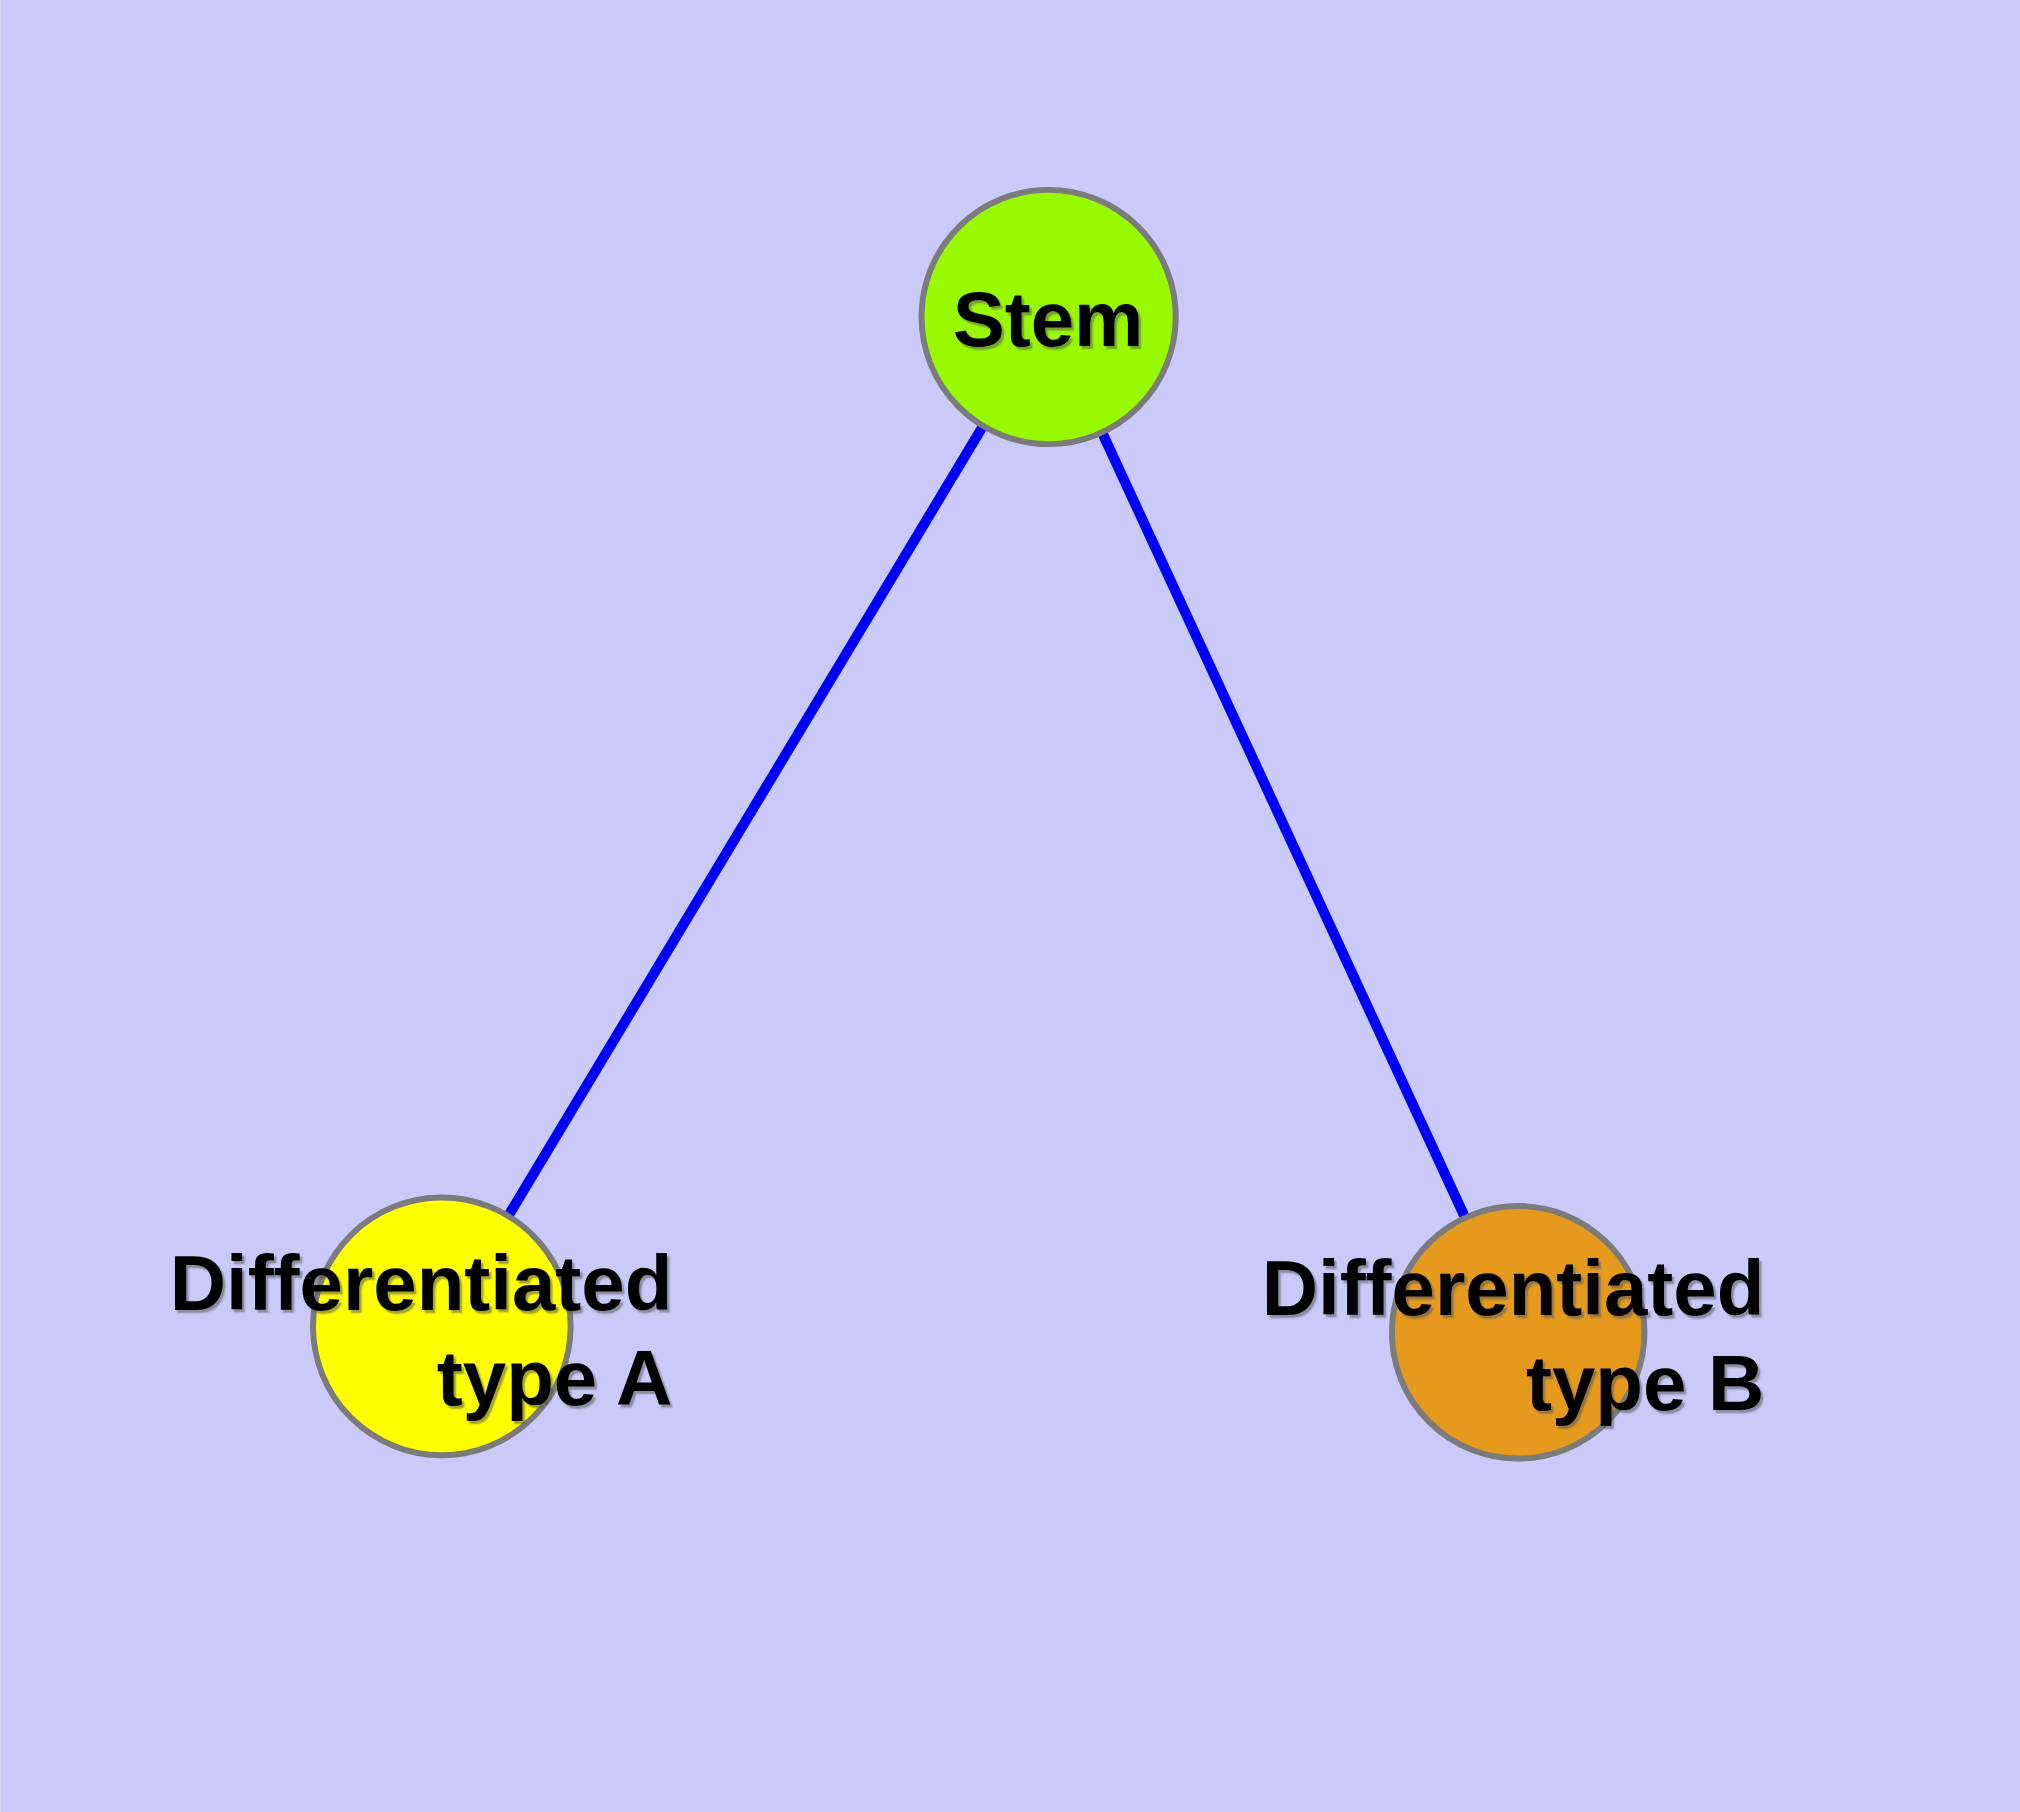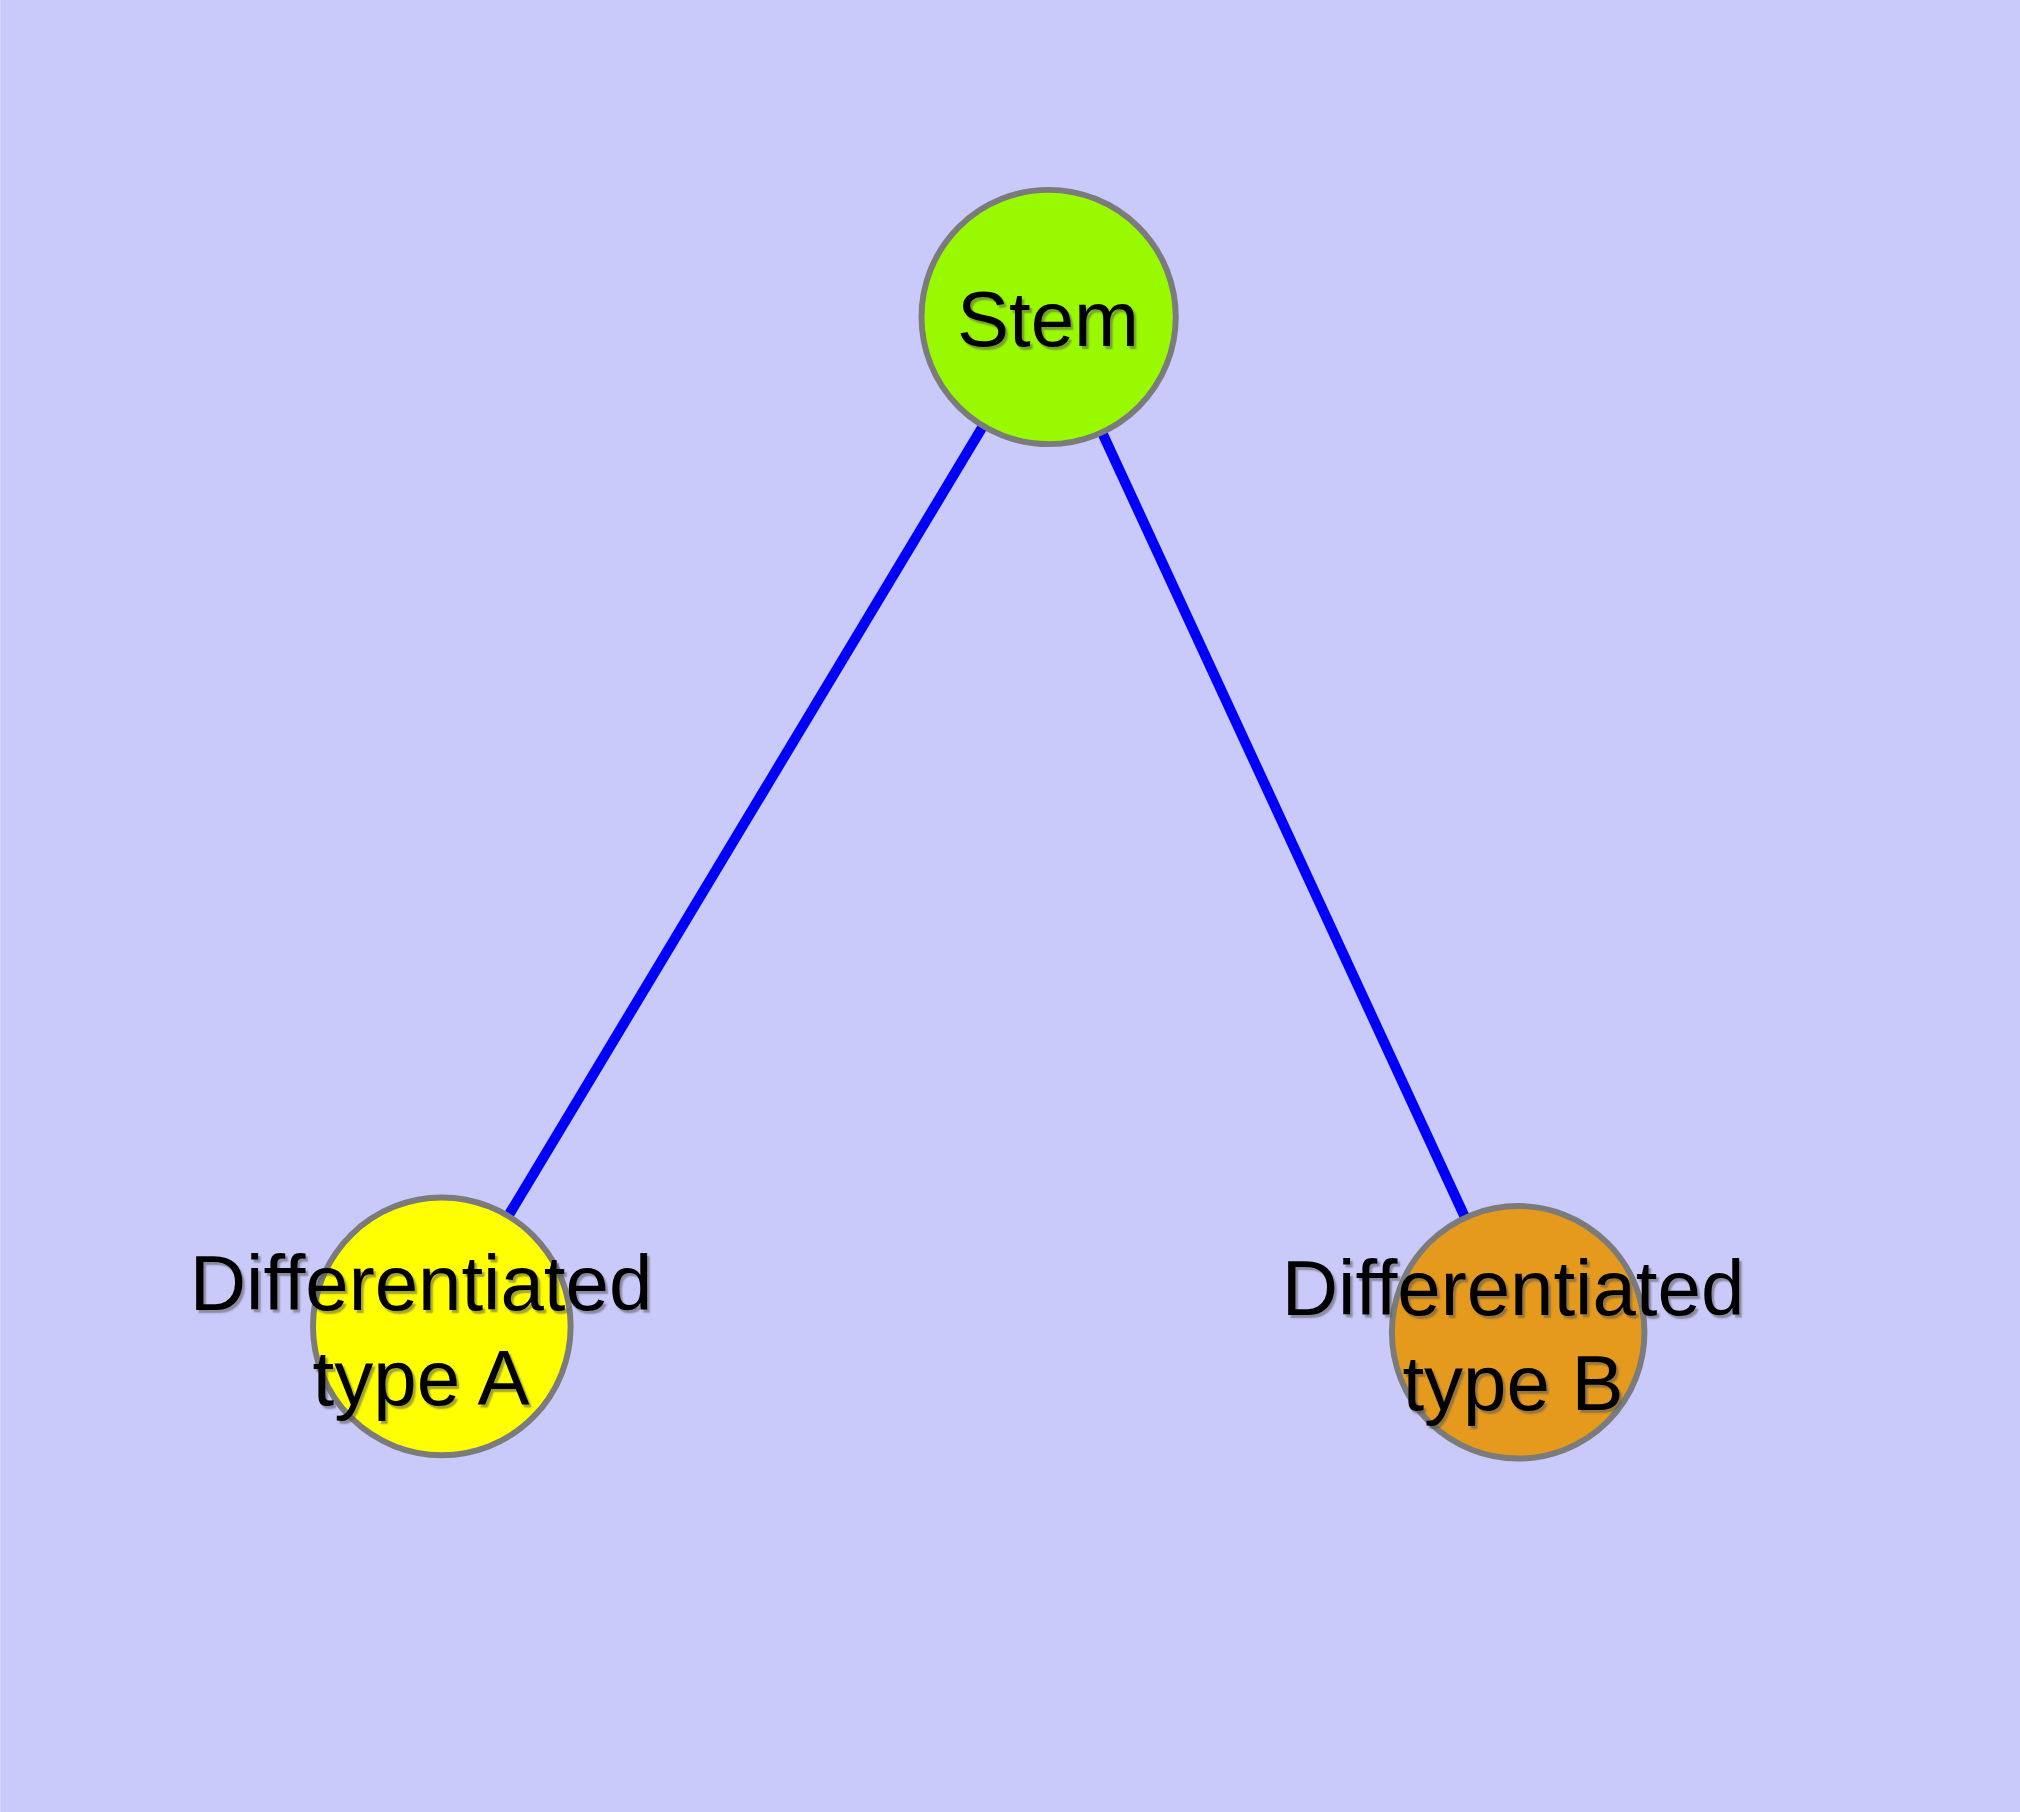--- a/index.html
+++ b/index.html
@@ -17,23 +17,23 @@
   }
   .stage svg {
     position: absolute;
     left: 0;
     top: 0;
     display: block;
   }
   .node-label {
     position: absolute;
     transform: translate(-50%, -50%);
-    text-align: center;
+    text-align: right;
     white-space: pre-line;
-    font-weight: normal;
+    font-weight: bold;
     font-size: 78px;
     line-height: 95px;
     color: #000000;
     text-shadow: 2.5px 3.4px 1.7px rgba(85, 85, 85, 0.55);
     pointer-events: none;
   }
 </style>
 </head>
 <body>
 

